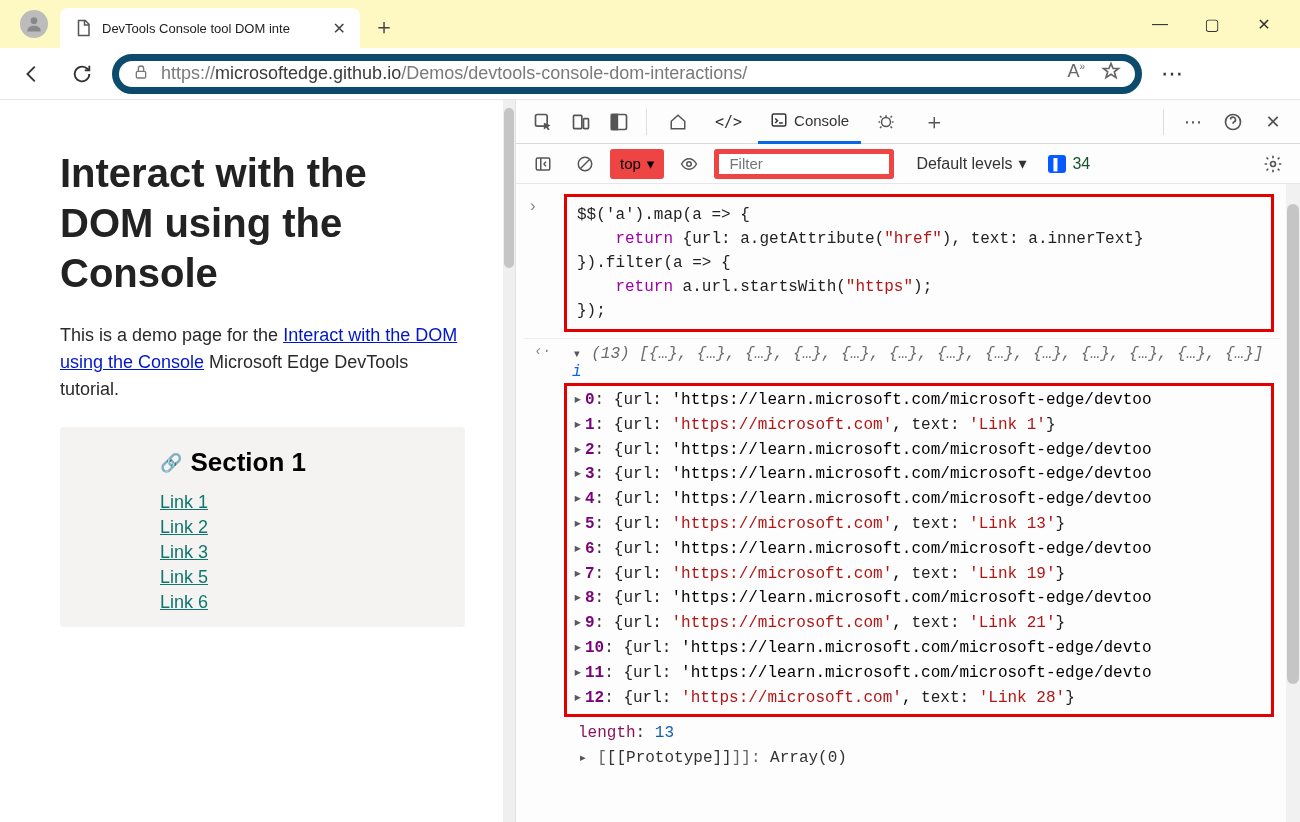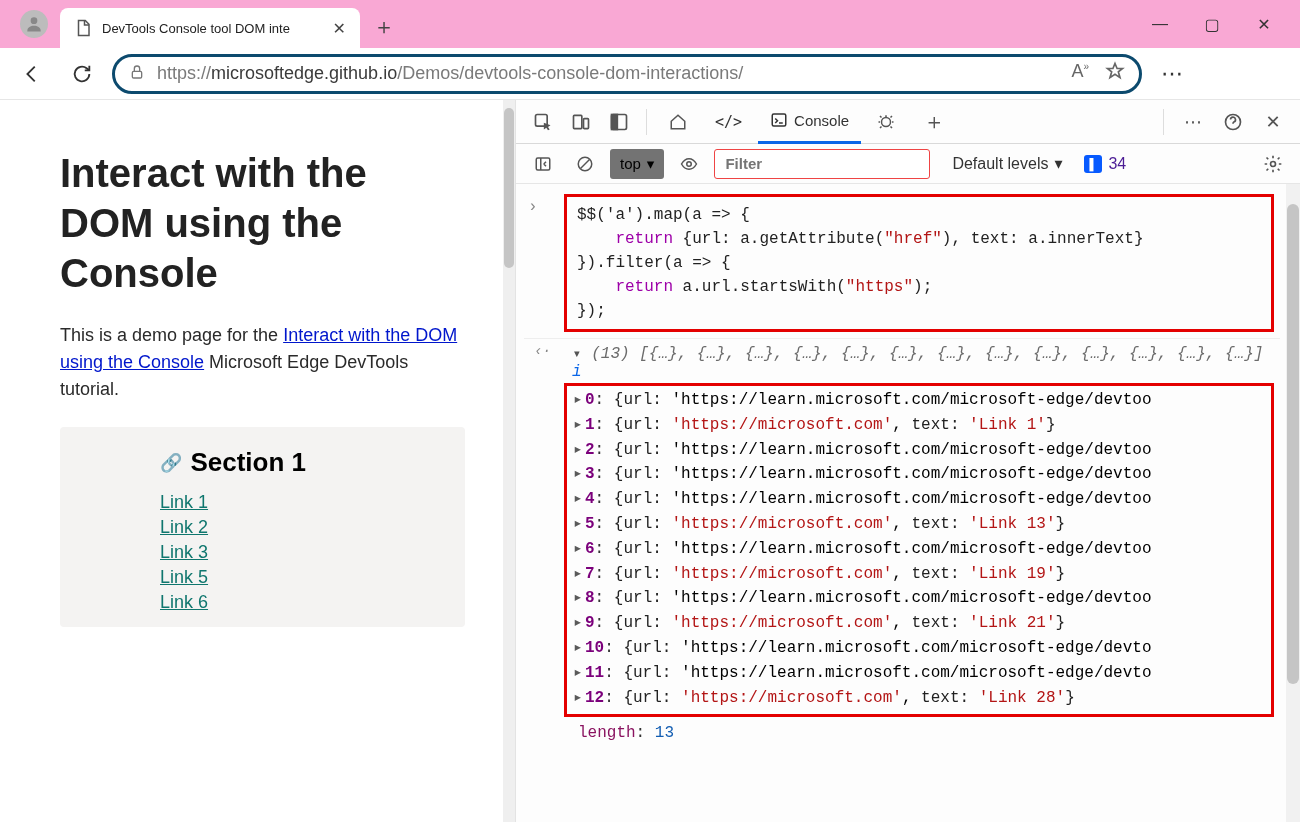--- a/index.html
+++ b/index.html
@@ -12,21 +12,21 @@
     overflow: hidden;
   }
   .browser-window {
     display: flex;
     flex-direction: column;
     height: 100%;
     background: #fff;
   }
   .titlebar {
     height: 48px;
-    background: #f9a8d4;
+    background: #fef9c3;
     display: flex;
     align-items: center;
     padding: 0 8px 0 8px;
   }
   .avatar {
     width: 28px; height: 28px; border-radius: 50%; background: #bcbcbc; margin: 0 12px;
     display: flex; align-items: center; justify-content: center; color: #888;
   }
   .tab {
     height: 40px; background: #fff; border-radius: 8px 8px 0 0;
@@ -39,21 +39,21 @@
   .newtab-btn { width: 36px; height: 36px; display:flex; align-items:center; justify-content:center; color:#444; font-size:22px; margin-left: 6px; margin-top: 6px;}
   .window-controls { margin-left: auto; display: flex; gap: 28px; padding-right: 16px; color: #333; font-size: 16px;}
   .window-controls span { width: 24px; text-align: center; cursor: pointer;}
 
   .urlbar-row {
     height: 52px; background: #fff; border-bottom: 1px solid #e6e6e6;
     display: flex; align-items: center; padding: 0 12px; gap: 10px;
   }
   .nav-btn { width: 40px; height: 40px; display:flex; align-items:center; justify-content:center; color:#333; font-size: 20px; border-radius: 6px;}
   .urlbar {
-    flex: 1; height: 40px; border: 3px solid #0c4a6e; border-radius: 20px;
+    flex: 1; height: 40px; border: 7px solid #0c4a6e; border-radius: 20px;
     display: flex; align-items: center; padding: 0 14px; gap: 12px; max-width: 1030px;
   }
   .lock-icon { color: #777; font-size: 16px; }
   .url-text { color: #7a7a7a; font-size: 18px; flex: 1; white-space: nowrap; overflow: hidden; }
   .url-text .proto, .url-text .path { color: #7a7a7a; }
   .url-text .host { color: #3b3b3b; }
   .url-icons { display: flex; gap: 16px; color: #666; font-size: 18px; }
   .more-dots { width: 40px; text-align: center; font-size: 22px; color: #333;}
 
   .content-row { display: flex; height: calc(100% - 100px); }
@@ -93,24 +93,24 @@
   .dt-icon-btn { width: 34px; height: 34px; display:flex; align-items:center; justify-content:center; color:#555; font-size:18px; border-radius: 4px;}
   .dt-sep { width: 1px; height: 26px; background: #ddd; margin: 0 6px;}
   .dt-tab { height: 44px; display:flex; align-items:center; gap:6px; padding: 0 12px; font-size: 15px; color:#333; }
   .dt-tab.active { border-bottom: 3px solid #0a66e8; font-weight: 500;}
   .dt-tabs-right { margin-left: auto; display:flex; align-items:center; gap: 6px;}
 
   .dt-toolbar {
     height: 40px; border-bottom: 1px solid #e6e6e6; display:flex; align-items:center; padding: 0 10px; gap: 8px;
   }
   .dt-context {
-    background: #737373; height: 30px; padding: 0 10px; display:flex; align-items:center; gap:6px; border-radius: 3px; font-size: 15px;
+    background: #ef4444; height: 30px; padding: 0 10px; display:flex; align-items:center; gap:6px; border-radius: 3px; font-size: 15px;
   }
   .dt-filter {
-    height: 30px; border: 1px solid #ef4444; border-radius: 3px; padding: 0 10px; font-size: 15px; width: 216px; font-weight: bold;
+    height: 30px; border: 5px solid #ef4444; border-radius: 3px; padding: 0 10px; font-size: 15px; width: 180px;
   }
   .dt-levels { margin-left: 14px; font-size: 16px; color:#333; display:flex; align-items:center; gap:6px;}
   .dt-issues { display:flex; align-items:center; gap:6px; margin-left: 14px;}
   .issue-badge { background:#075aff; color:#fff; width:18px;height:18px; font-size:11px; display:inline-flex; align-items:center; justify-content:center; border-radius:3px;}
   .dt-settings { margin-left:auto; font-size: 20px; color:#555;}
 
   .console-body {
     flex: 1; overflow: hidden; position: relative; font-family: Consolas, "Courier New", monospace; font-size: 16px;
     padding: 8px 20px 8px 8px;
   }
@@ -324,21 +324,21 @@
               <circle cx="12" cy="12" r="3"></circle>
             </svg>
         </div>
         <input class="dt-filter" placeholder="Filter" style="">
         <div class="dt-levels">
           <span>Default levels</span>
           <span>▾</span>
         </div>
         <div class="dt-issues">
           <span class="issue-badge">▌</span>
-          <span style="color:#4c1d95;">34</span>
+          <span style="color:#14532d;">34</span>
         </div>
         <div class="dt-settings dt-icon-btn">
           <svg width="20" height="20" viewBox="0 0 24 24" fill="none" stroke="#555" stroke-width="2">
               <circle cx="12" cy="12" r="3"></circle>
               <path d="M12 2v3M12 19v3M4.2 4.2l2.1 2.1M17.7 17.7l2.1 2.1M2 12h3M19 12h3M4.2 19.8l2.1-2.1M17.7 6.3l2.1-2.1"></path>
             </svg>
         </div>
       </div>
 
       <div class="console-body">
@@ -367,20 +367,23 @@
             <div class="obj-row"><span class="tri">▸</span><span class="idx">8</span><span class="colon">: </span><span class="brace">{</span><span class="plain">url:</span> 'https://learn.microsoft.com/microsoft-edge/devtoo</div>
             <div class="obj-row"><span class="tri">▸</span><span class="idx">9</span><span class="colon">: </span><span class="brace">{</span><span class="plain">url:</span> <span class="val">'https://microsoft.com'</span>, <span class="plain">text:</span> <span class="val">'Link 21'</span><span class="brace">}</span></div>
             <div class="obj-row"><span class="tri">▸</span><span class="idx">10</span><span class="colon">: </span><span class="brace">{</span><span class="plain">url:</span> 'https://learn.microsoft.com/microsoft-edge/devto</div>
             <div class="obj-row"><span class="tri">▸</span><span class="idx">11</span><span class="colon">: </span><span class="brace">{</span><span class="plain">url:</span> 'https://learn.microsoft.com/microsoft-edge/devto</div>
             <div class="obj-row"><span class="tri">▸</span><span class="idx">12</span><span class="colon">: </span><span class="brace">{</span><span class="plain">url:</span> <span class="val">'https://microsoft.com'</span>, <span class="plain">text:</span> <span class="val">'Link 28'</span><span class="brace">}</span></div>
           </div>
 
         <div class="length-row">
           <span class="k">length</span><span class="colon">: </span><span class="v">13</span>
         </div>
+        <div class="proto-row">
+          <span class="caret">▸</span> <span class="p">[</span><span>[[Prototype]]</span><span class="p">]]: </span><span>Array(0)</span>
+        </div>
 
         <div class="dt-scroll">
             <div class="thumb"></div>
           </div>
       </div>
 
     </div>
   </div>
 </div>
 

